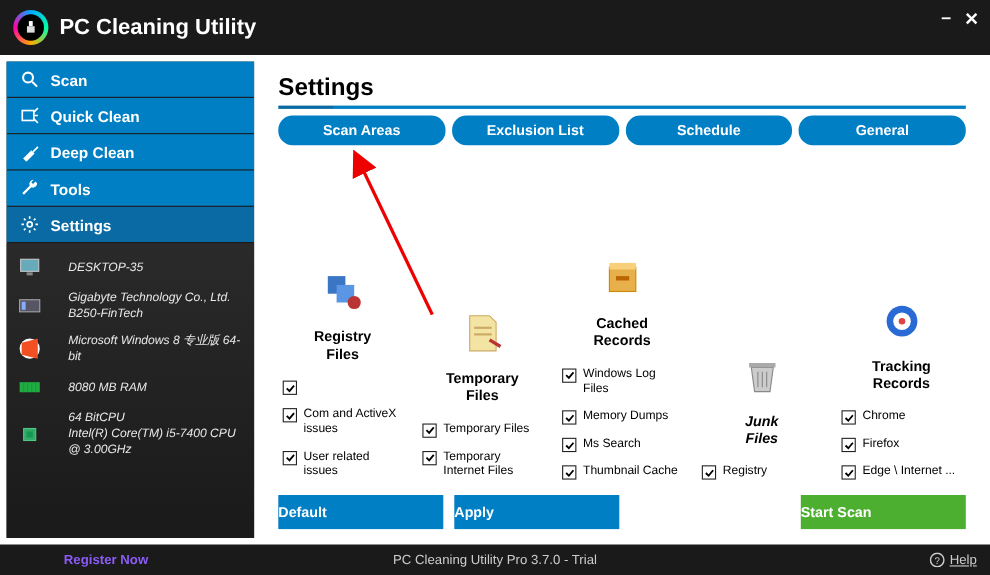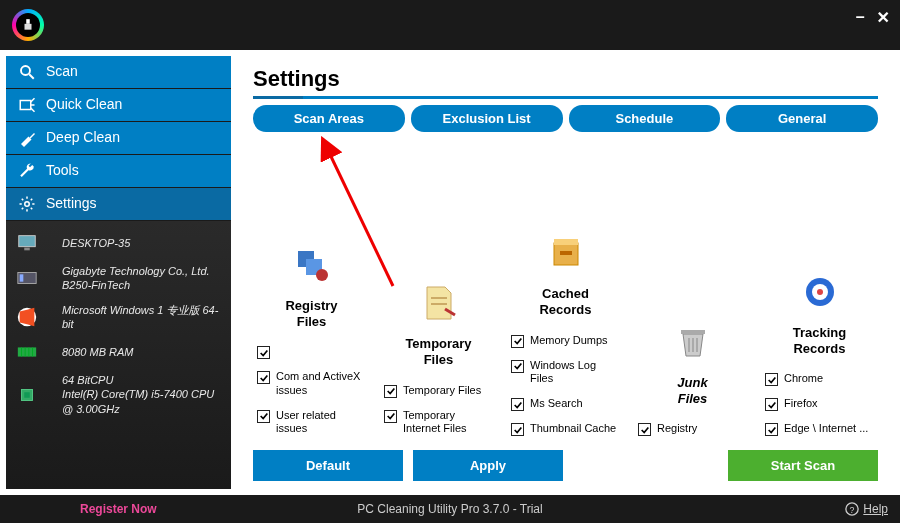--- a/index.html
+++ b/index.html
@@ -9,21 +9,21 @@
 .titlebar { height: 50px; background: #1a1a1a; display: flex; align-items: center; padding: 0 12px; position: relative; }
 .logo { width: 32px; height: 32px; border-radius: 50%; background: conic-gradient(#0af, #0fa, #fa0, #f0a, #0af); display: flex; align-items: center; justify-content: center; margin-right: 10px; }
 .logo-inner { width: 24px; height: 24px; border-radius: 50%; background: #000; display:flex; align-items:center; justify-content:center; }
 .logo-inner svg { width: 14px; height: 14px; }
 .app-title { color: #fff; font-size: 20px; font-weight: bold; }
 .win-controls { position: absolute; right: 10px; top: 8px; display: flex; gap: 12px; color: #fff; font-size: 16px; }
 
 .body-area { flex: 1; display: flex; background: #fff; padding: 6px; gap: 6px; }
 
 .sidebar { width: 225px; background: #1a1a1a; display: flex; flex-direction: column; }
-.nav-item { display: flex; align-items: flex-start; gap: 10px; padding: 7px 12px; color: #fff; font-size: 14px; font-weight: normal; cursor: pointer; background: #007fc4; margin-bottom: 1px; }
+.nav-item { display: flex; align-items: flex-end; gap: 10px; padding: 7px 12px; color: #fff; font-size: 14px; font-weight: bold; cursor: pointer; background: #007fc4; margin-bottom: 1px; }
 .nav-item svg { width: 18px; height: 18px; fill: #fff; flex-shrink: 0; }
 .nav-item.active { background: #0a6aa3; }
 
 .sysinfo { padding: 6px 10px; color: #e8e8e8; font-size: 11px; font-style: italic; flex: 1; background: linear-gradient(180deg, #2a2a2a, #1a1a1a); }
 .sys-row { display: flex; align-items: center; gap: 24px; padding: 5px 0; }
 .sys-row svg { width: 22px; height: 22px; flex-shrink: 0; }
 .sys-text { line-height: 1.3; }
 
 .main { flex: 1; background: #fff; padding: 10px 16px 8px 16px; display: flex; flex-direction: column; }
 .page-title { font-size: 22px; font-weight: bold; color: #000; margin-bottom: 4px; }
@@ -37,43 +37,44 @@
 .col-icon { height: 50px; display: flex; align-items: center; justify-content: center; margin-bottom: 8px; }
 .col-title { font-weight: bold; font-size: 13px; text-align: center; margin-bottom: 12px; line-height: 1.25; }
 .check-item { display: flex; align-items: flex-start; gap: 6px; width: 100%; padding: 3px 4px 8px 4px; font-size: 11px; }
 .check-item .cb { width: 13px; height: 13px; border: 1px solid #222; display: flex; align-items: center; justify-content: center; flex-shrink: 0; margin-top: 1px; }
 .check-item .cb svg { width: 10px; height: 10px; }
 .check-label { line-height: 1.25; }
 
 .arrow { position: absolute; left: 60px; top: -14px; pointer-events: none; }
 
 .action-row { display: flex; gap: 10px; margin-top: 6px; }
-.btn { padding: 8px 0; text-align: center; color: #fff; font-weight: bold; font-size: 13px; cursor: pointer; }
+.btn { padding: 8px 0; text-align: left; color: #fff; font-weight: bold; font-size: 13px; cursor: pointer; }
 .btn-blue { background: #007fc4; width: 150px; }
 .btn-green { background: #4caf2f; width: 150px; margin-left: auto; }
 
 .footer { height: 28px; background: #1a1a1a; display: flex; align-items: center; padding: 0 12px; color: #ccc; font-size: 12px; }
-.register { color: #ec4899; font-weight: bold; margin-right: auto; margin-left: 68px; }
+.register { color: #8b5cf6; font-weight: bold; margin-right: auto; margin-left: 46px; }
 .footer-center { position: absolute; left: 50%; transform: translateX(-50%); }
 .help-link { margin-left: auto; display: flex; align-items: center; gap: 4px; text-decoration: underline; }
 .help-link svg { width: 14px; height: 14px; }
 </style>
 </head>
 <body>
 
 <div class="window">
   <div class="titlebar">
     <div class="logo">
       <div class="logo-inner">
         <svg viewBox="0 0 24 24">
             <rect x="9" y="2" width="6" height="8" fill="#fff"></rect>
             <rect x="6" y="10" width="12" height="10" fill="#ddd"></rect>
           </svg>
       </div>
     </div>
+    <div class="app-title">PC Cleaning Utility</div>
     <div class="win-controls">
       <span style="font-weight:bold;">–</span>
       <span style="font-weight:bold;">✕</span>
     </div>
   </div>
 
   <div class="body-area">
     <div class="sidebar">
       <div class="nav-item">
         <svg viewBox="0 0 24 24">
@@ -123,21 +124,21 @@
               <rect x="2" y="6" width="20" height="12" fill="#556" stroke="#aaa"></rect>
               <rect x="4" y="8" width="4" height="8" fill="#8af"></rect>
             </svg>
           <div class="sys-text">Gigabyte Technology Co., Ltd. B250-FinTech</div>
         </div>
         <div class="sys-row">
           <svg viewBox="0 0 24 24">
               <circle cx="12" cy="12" r="10" fill="#fff"></circle>
               <path d="M4 6 L12 4 V12 H4z M12 4 L20 2 V12 H12z M4 12 H12 V20 L4 18z M12 12 H20 V22 L12 20z" fill="#f25022"></path>
             </svg>
-          <div class="sys-text">Microsoft Windows 1 专业版 64-bit</div>
+          <div class="sys-text">Microsoft Windows 8 专业版 64-bit</div>
         </div>
         <div class="sys-row">
           <svg viewBox="0 0 24 24">
               <rect x="2" y="7" width="20" height="10" fill="#2a4"></rect>
               <line x1="6" y1="7" x2="6" y2="17" stroke="#0a2"></line>
               <line x1="10" y1="7" x2="10" y2="17" stroke="#0a2"></line>
               <line x1="14" y1="7" x2="14" y2="17" stroke="#0a2"></line>
               <line x1="18" y1="7" x2="18" y2="17" stroke="#0a2"></line>
             </svg>
           <div class="sys-text">8080 MB RAM</div>
@@ -247,29 +248,29 @@
               </svg>
             </div>
           <div class="col-title" style="white-space:pre-line;">Cached
 Records</div>
           <div class="check-item">
               <span class="cb">
                 <svg viewBox="0 0 12 12">
                   <path d="M2 6 L5 9 L10 3" stroke="#000" stroke-width="2" fill="none"></path>
                 </svg>
               </span>
+              <span class="check-label">Windows Log Files</span>
+            </div>
+          <div class="check-item">
+              <span class="cb">
+                <svg viewBox="0 0 12 12">
+                  <path d="M2 6 L5 9 L10 3" stroke="#000" stroke-width="2" fill="none"></path>
+                </svg>
+              </span>
               <span class="check-label">Memory Dumps</span>
-            </div>
-          <div class="check-item">
-              <span class="cb">
-                <svg viewBox="0 0 12 12">
-                  <path d="M2 6 L5 9 L10 3" stroke="#000" stroke-width="2" fill="none"></path>
-                </svg>
-              </span>
-              <span class="check-label">Windows Log Files</span>
             </div>
           <div class="check-item">
               <span class="cb">
                 <svg viewBox="0 0 12 12">
                   <path d="M2 6 L5 9 L10 3" stroke="#000" stroke-width="2" fill="none"></path>
                 </svg>
               </span>
               <span class="check-label">Ms Search</span>
             </div>
           <div class="check-item">

